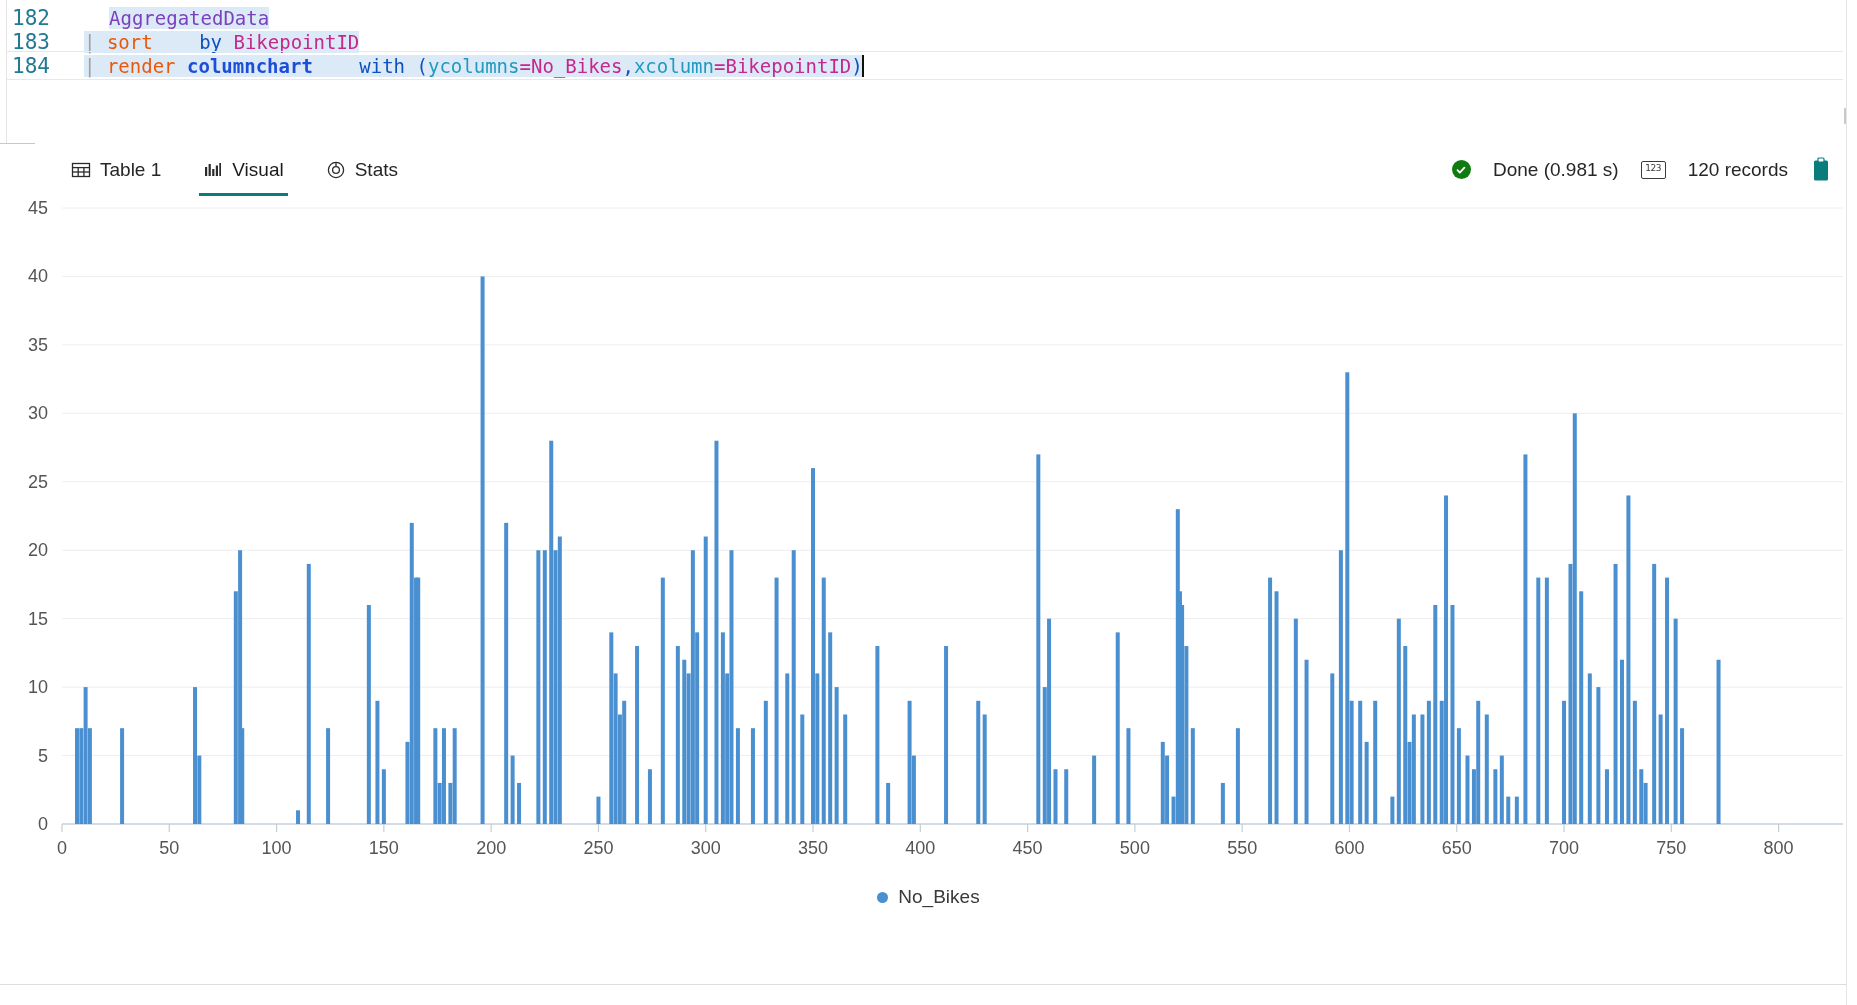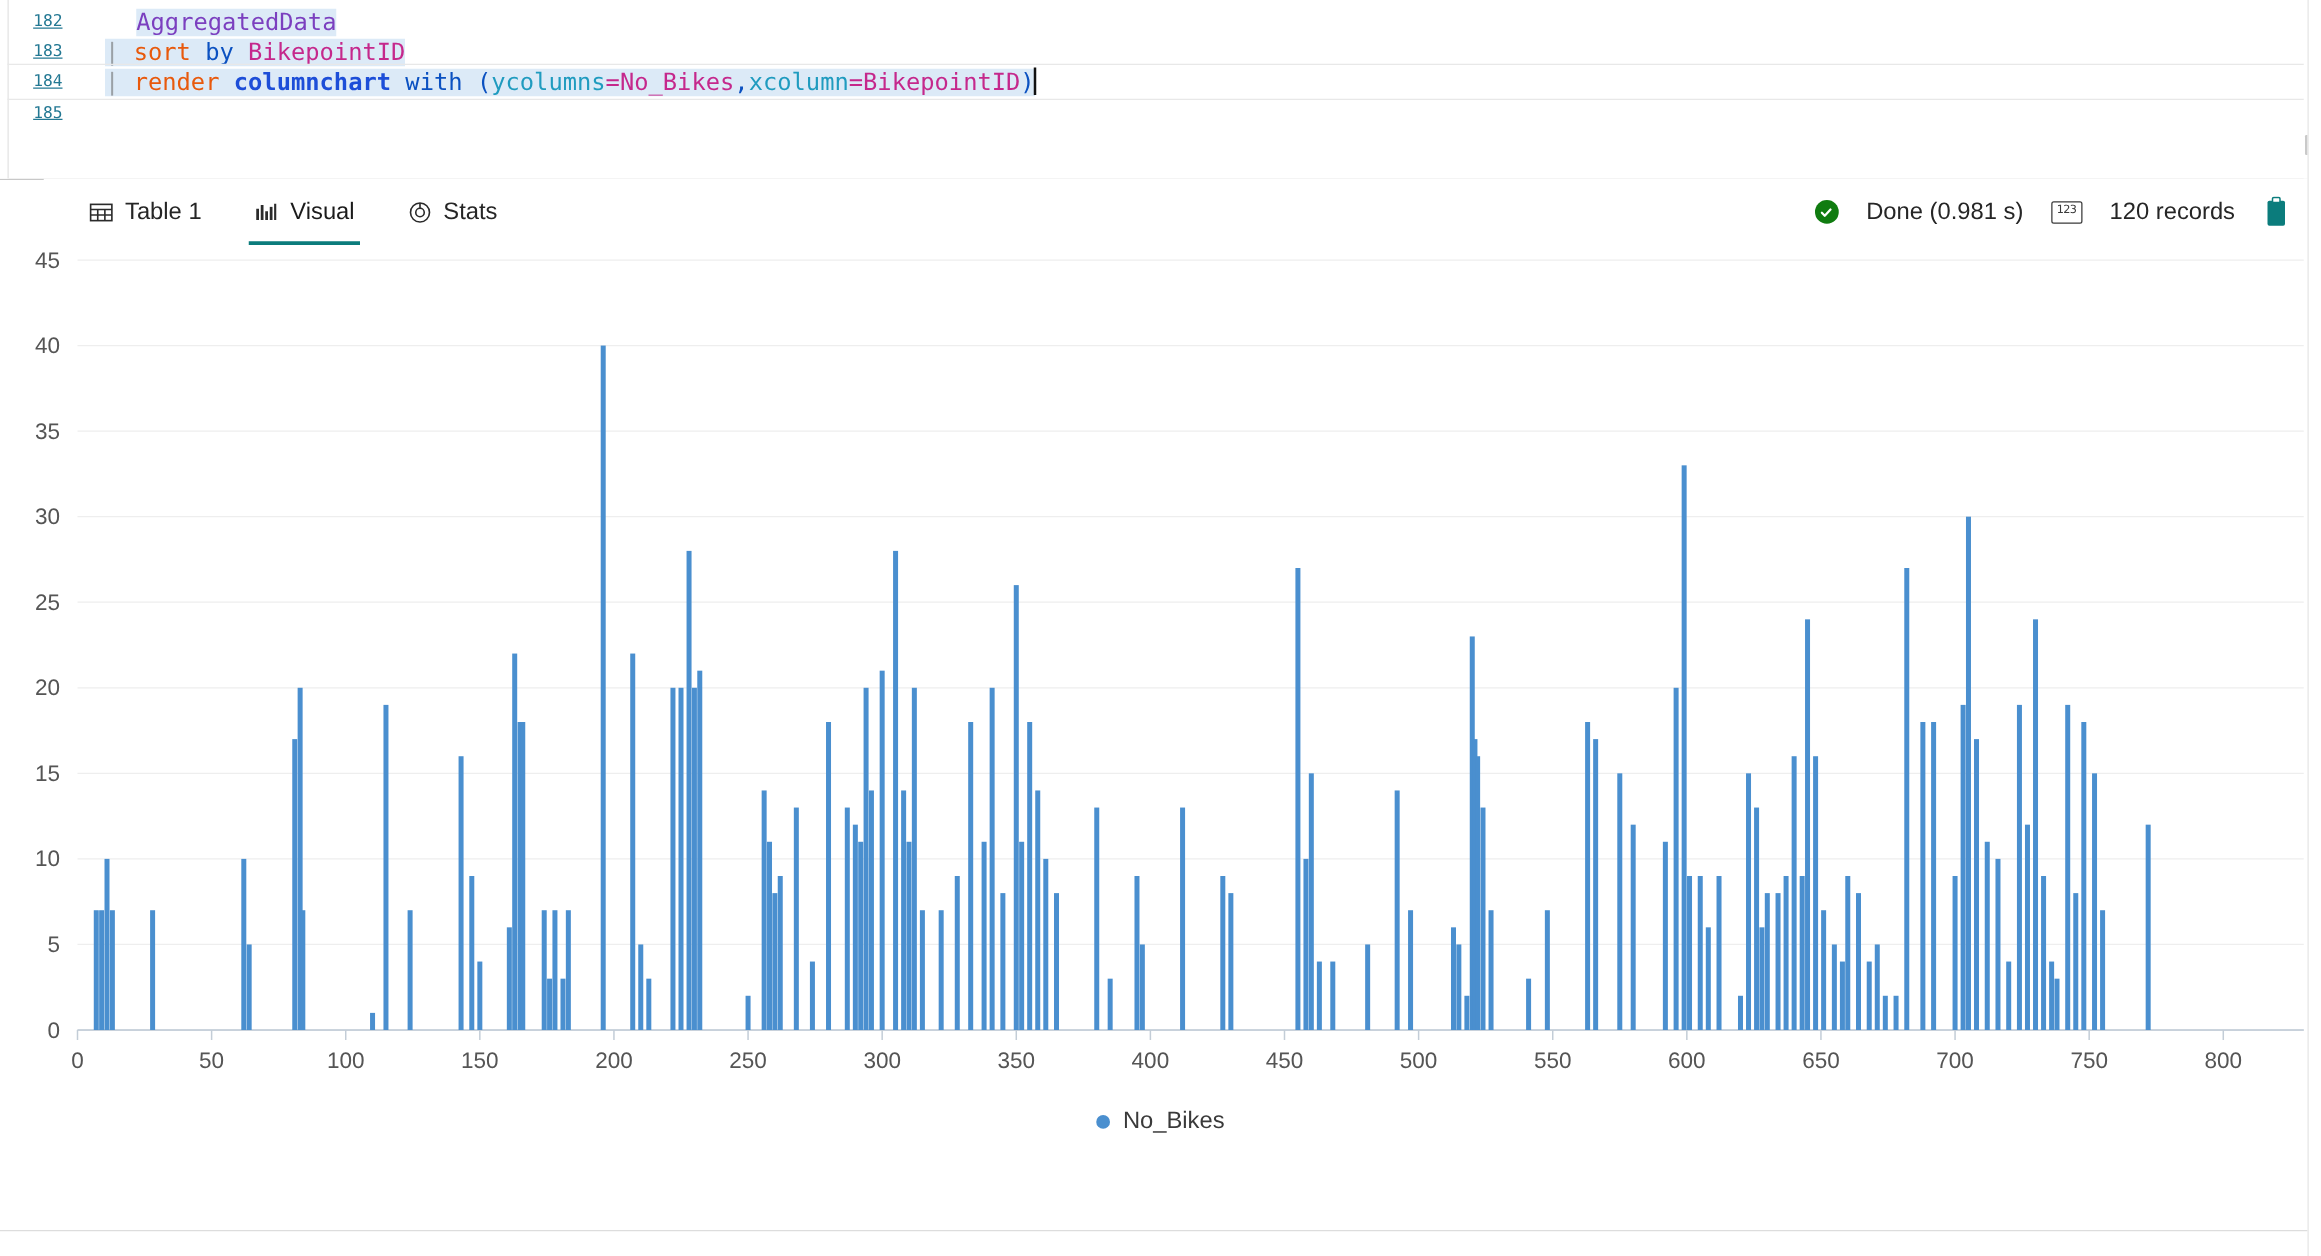--- a/index.html
+++ b/index.html
@@ -42,36 +42,35 @@
     align-items: center;
     font-family: "DejaVu Sans Mono", monospace;
     font-size: 19px;
     white-space: pre;
   }
   .ln {
     width: 62px;
     text-align: right;
     color: #237893;
     font-family: "DejaVu Sans Mono", monospace;
-    font-size: 13px;
+    font-size: 21px;
     padding-right: 12px;
     box-sizing: border-box;
     flex: 0 0 auto;
     user-select: none;
-    text-decoration: underline;
   }
   .code-body {
     flex: 0 0 auto;
     padding-left: 22px;
     position: relative;
   }
   .sel-bg { background: #dceaf7; }
   .tok-table  { color: #7b3fbf; margin-left: 25px; }
   .tok-kw     { color: #e8590c; }
-  .tok-kw2    { color: #0b51c1; }
+  .tok-kw2    { color: #0b51c1; margin-left: 35px; }
   .tok-func   { color: #1d4ed8; font-weight: bold;}
   .tok-col    { color: #c5288c; }
   .tok-param  { color: #1f9bbf; }
   .tok-punct  { color: #0b51c1; }
   .tok-plain  { color: #111111; }
   .bar-sep    { color: #9aa0a6; }
   .caret {
     display: inline-block;
     width: 2px;
     height: 22px;
@@ -247,24 +246,20 @@
       <span class="ln">183</span>
       <span class="code-body"><span class="sel-bg"><span class="bar-sep">|</span><span class="tok-plain"> </span><span class="tok-kw">sort</span><span class="tok-plain"> </span><span class="tok-kw2">by</span><span class="tok-plain"> </span><span class="tok-col">BikepointID</span></span></span>
     </div>
 
     <div class="line-highlight-border" style="top:51px;"></div>
     <div class="code-line" style="top:51px;">
       <span class="ln">184</span>
       <span class="code-body"><span class="sel-bg"><span class="bar-sep">|</span><span class="tok-plain"> </span><span class="tok-kw">render</span><span class="tok-plain"> </span><span class="tok-func">columnchart</span><span class="tok-plain"> </span><span class="tok-kw2">with</span><span class="tok-plain"> </span><span class="tok-punct">(</span><span class="tok-param">ycolumns</span><span class="tok-col">=</span><span class="tok-col">No_Bikes</span><span class="tok-punct">,</span><span class="tok-param">xcolumn</span><span class="tok-col">=</span><span class="tok-col">BikepointID</span><span class="tok-punct">)</span></span><span class="caret"></span></span>
     </div>
 
-    <div class="code-line" style="top:76px;">
-      <span class="ln">185</span>
-      <span class="code-body"></span>
-    </div>
 
     <div class="editor-scrollbar">
       <div class="thumb"></div>
     </div>
   </div>
 
   <div class="results-header">
 
     <div class="tabs">
 

